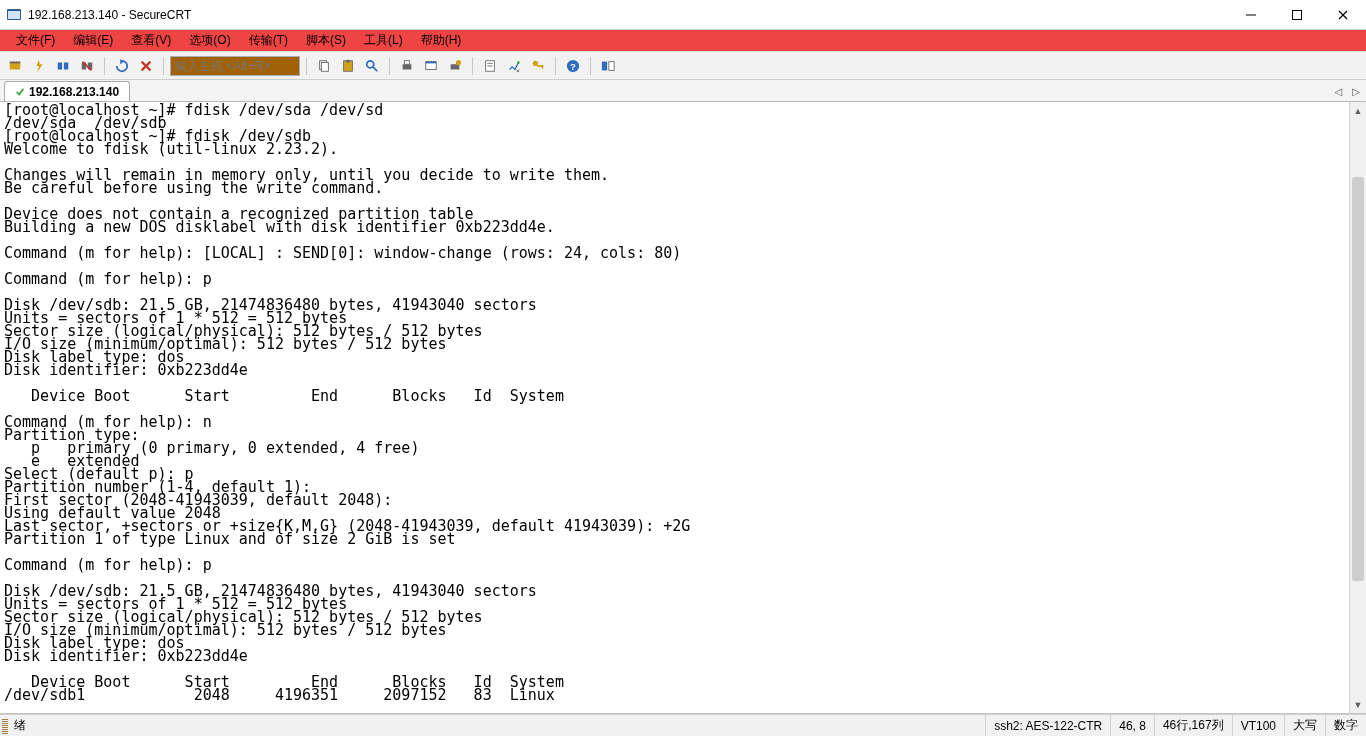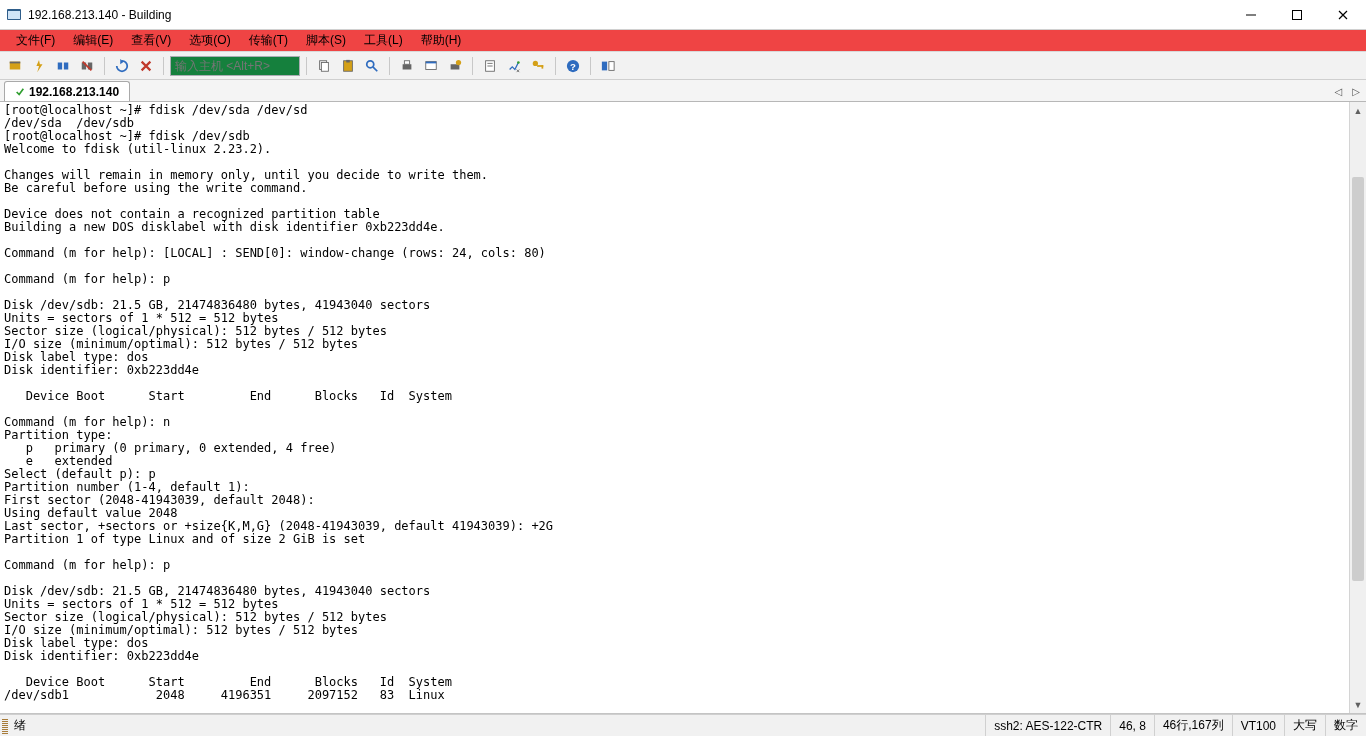--- a/index.html
+++ b/index.html
@@ -64,21 +64,21 @@
     border-radius: 2px;
   }
   .tb-sep {
     width: 1px; height: 18px;
     background: #c8c8c8;
     margin: 0 4px;
   }
   .tb-input {
     height: 20px;
     border: 1px solid #abadb3;
-    background: #15803d;
+    background: #a16207;
     width: 130px;
     font-size: 12px;
     padding: 0 4px;
   }
   .tb-btn svg { width: 14px; height: 14px; }
 
   
   .tabbar {
     height: 22px;
     background: #f4f4f4;
@@ -117,21 +117,21 @@
     position: relative;
     height: 612px; 
     background: #ffffff;
     border-bottom: 1px solid #c4c4c4;
     display: flex;
   }
   .terminal {
     flex: 1;
     overflow: hidden;
     font-family: Consolas, "Lucida Console", monospace;
-    font-size: 12px;
+    font-size: 15px;
     line-height: 13px;
     white-space: pre;
     color: #000;
     padding: 2px 0 0 4px;
   }
   .vscroll {
     width: 17px;
     background: #f0f0f0;
     border-left: 1px solid #d4d4d4;
     display: flex; flex-direction: column;
@@ -185,21 +185,21 @@
 </head>
 <body>
 
 <div class="titlebar">
   <span class="app-icon">
     <svg viewBox="0 0 16 16">
         <rect x="1" y="2" width="14" height="11" rx="1" fill="#2e5d8a"></rect>
         <rect x="2" y="4" width="12" height="8" fill="#cfe4f7"></rect>
       </svg>
   </span>
-  <span class="title-text">192.168.213.140 - Building</span>
+  <span class="title-text">192.168.213.140 - SecureCRT</span>
   <span class="spacer"></span>
   <div class="win-btn">
     <svg width="10" height="10" viewBox="0 0 10 10">
         <rect x="0" y="4.5" width="10" height="1" fill="#000"></rect>
       </svg>
   </div>
   <div class="win-btn">
     <svg width="10" height="10" viewBox="0 0 10 10">
         <rect x="0.5" y="0.5" width="9" height="9" fill="none" stroke="#000"></rect>
       </svg>

